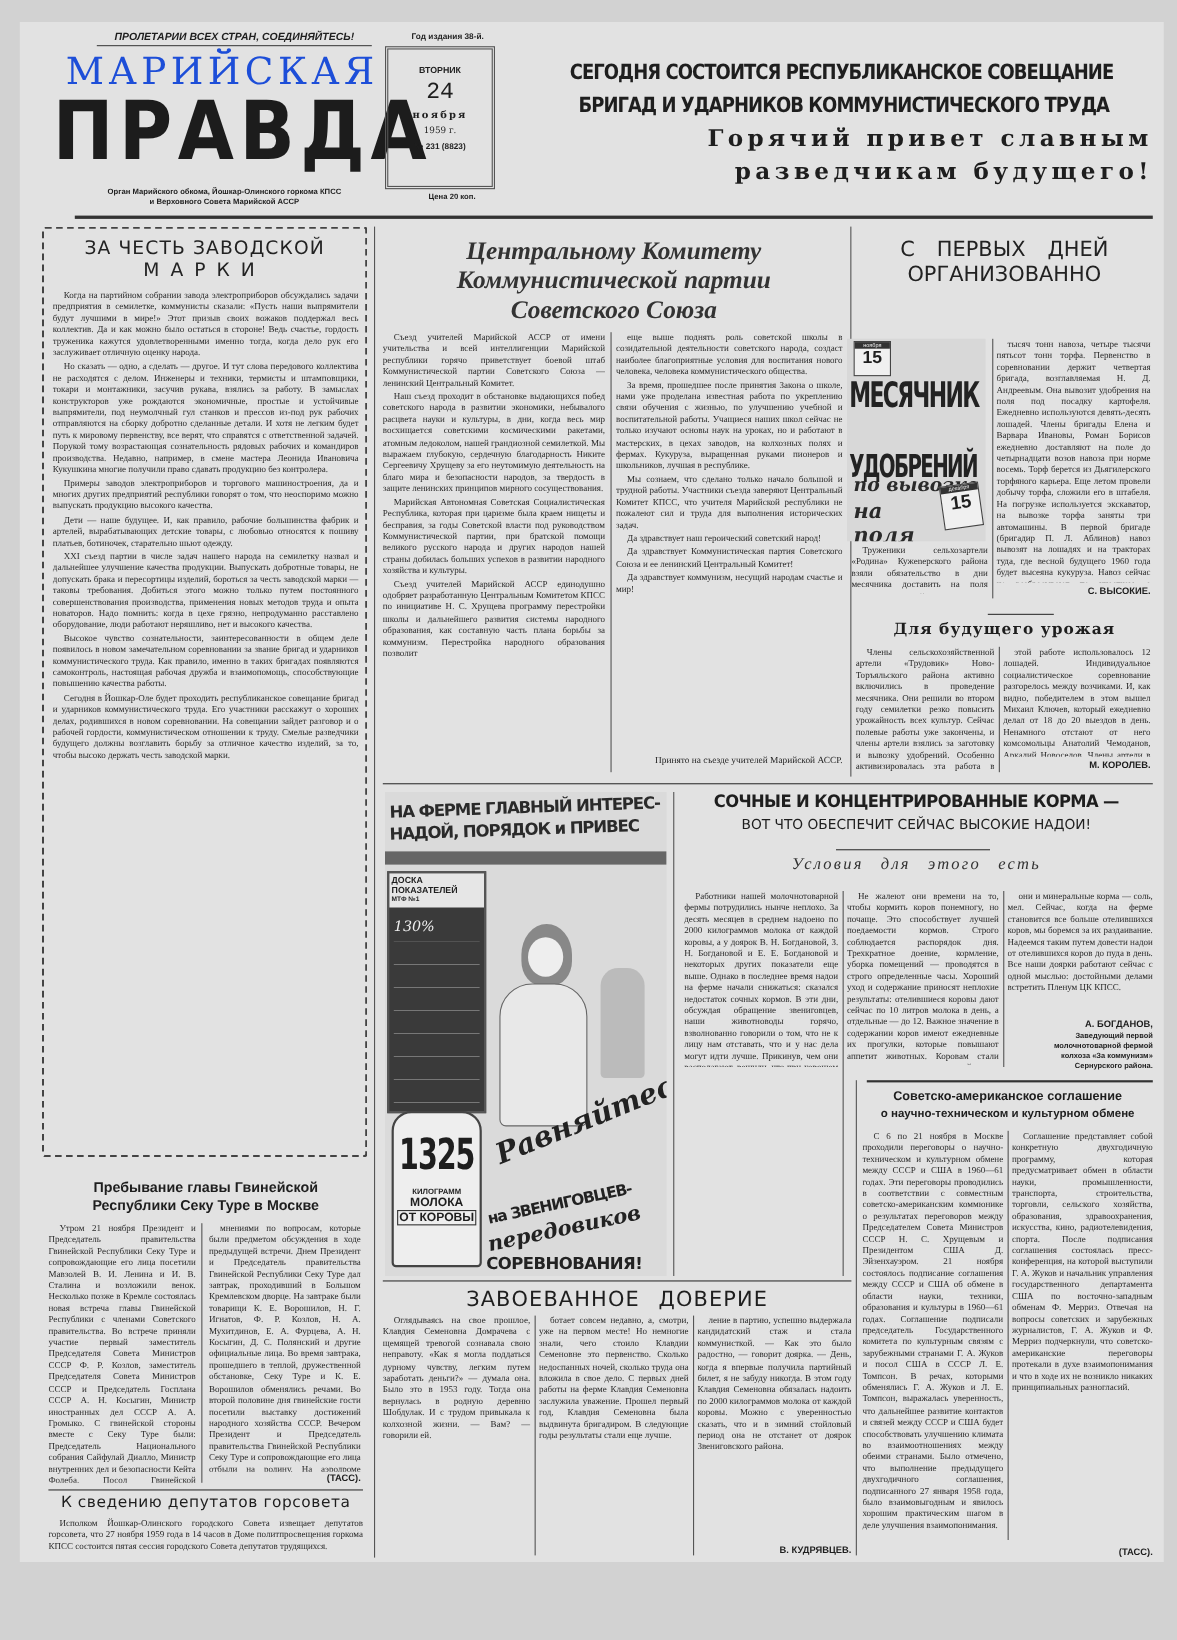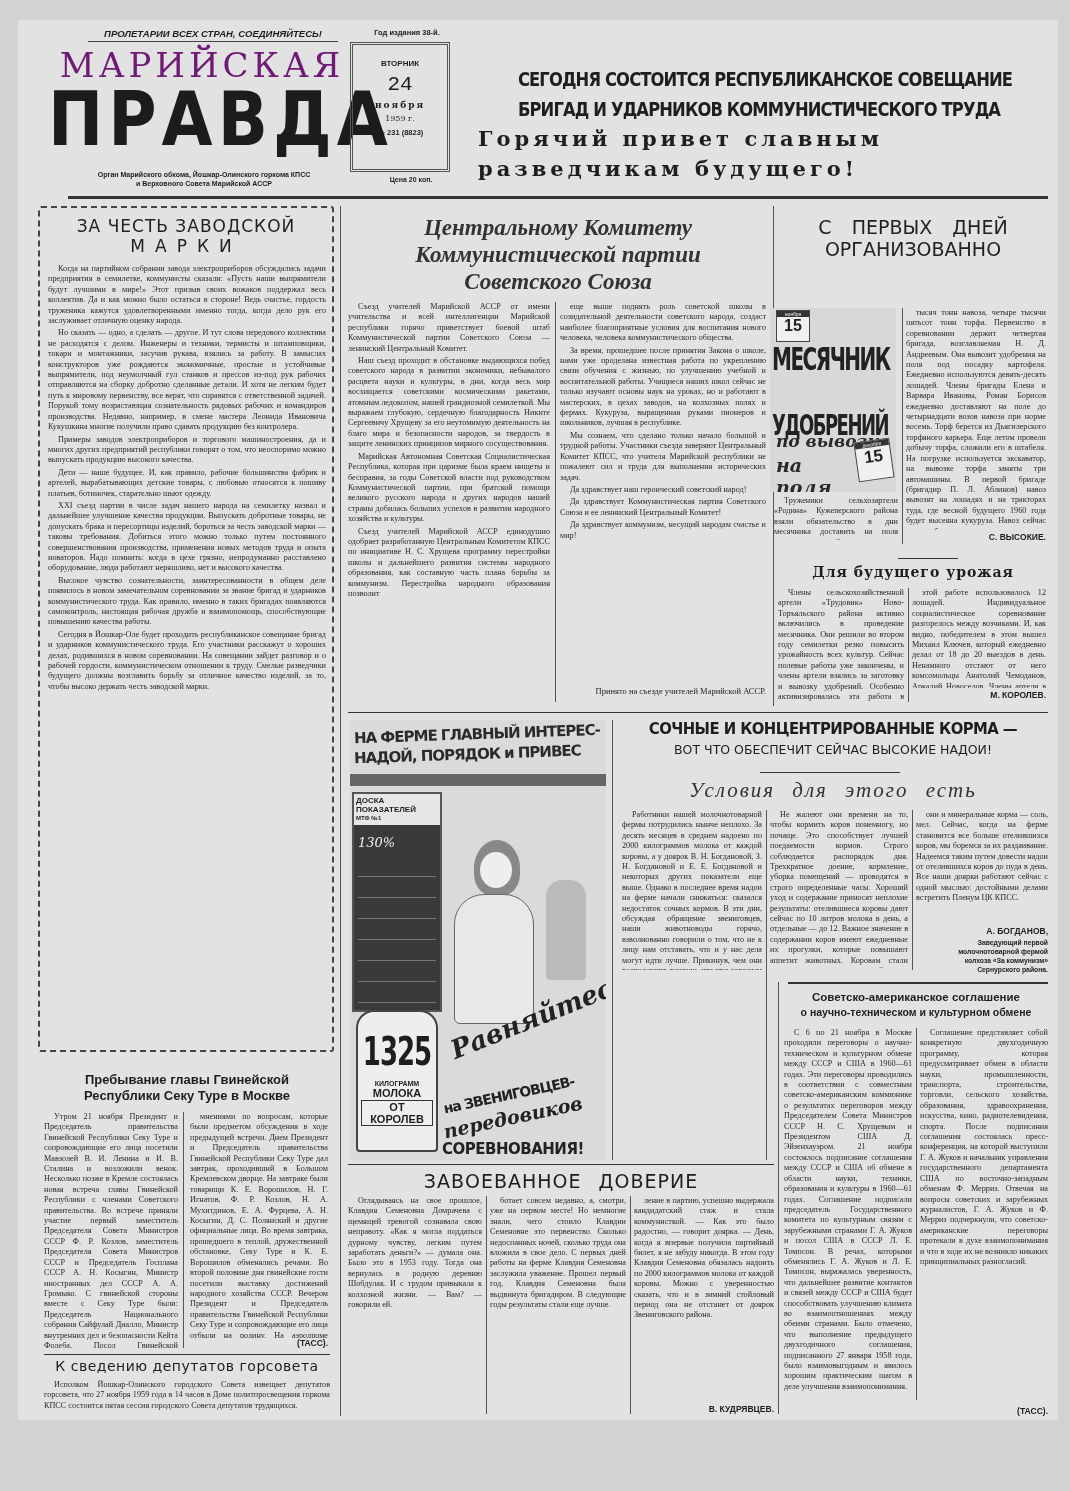--- a/index.html
+++ b/index.html
@@ -33,41 +33,41 @@
     position: absolute; background: #cfcfcf; border: 2px solid #333; overflow: hidden;
   }
 </style>
 </head>
 <body>
 
 <div class="page">
 
   <div class="abs" style="left:70px; top:8px; width:250px; font-family:'Liberation Sans',sans-serif; font-style:italic; font-weight:bold; font-size:9.5px; text-align:center; border-bottom:1px solid #444; padding-bottom:2px;">ПРОЛЕТАРИИ ВСЕХ СТРАН, СОЕДИНЯЙТЕСЬ!</div>
 
-  <div class="abs" style="left:34px; top:58px; width:300px; font-family:'DejaVu Serif',serif; font-size:34px; letter-spacing:4px; text-align:center; color:#701a75; line-height:34px; transform:translateY(-30px);">МАРИЙСКАЯ</div>
+  <div class="abs" style="left:34px; top:58px; width:300px; font-family:'DejaVu Serif',serif; font-size:34px; letter-spacing:4px; text-align:center; color:#1d4ed8; line-height:34px; transform:translateY(-30px);">МАРИЙСКАЯ</div>
 
   <div class="abs" style="left:30px; top:66px; width:310px; font-family:'DejaVu Sans',sans-serif; font-weight:bold; font-size:66px; letter-spacing:5px; text-align:center; color:#1c1c1c; line-height:68px; transform:scaleY(1.12);">ПРАВДА</div>
 
   <div class="abs" style="left:56px; top:150px; width:260px; font-family:'Liberation Sans',sans-serif; font-weight:bold; font-size:7px; text-align:center; line-height:9px;">
     <div>Орган Марийского обкома, Йошкар-Олинского горкома КПСС</div>
     <div>и Верховного Совета Марийской АССР</div>
   </div>
 
   <div class="abs" style="left:344px; top:8px; width:90px; font-family:'Liberation Sans',sans-serif; font-weight:bold; font-size:7.5px; text-align:center;">Год издания 38-й.</div>
 
   <div class="abs" style="left:332px; top:22px; width:100px; height:130px; border:3px double #555; text-align:center; font-family:'Liberation Sans',sans-serif;">
     <div style="font-weight:bold; font-size:8px; margin-top:14px;">ВТОРНИК</div>
     <div style="font-family:Liberation Mono, monospace; font-size:21px; margin-top:5px;">24</div>
     <div style="font-family:'DejaVu Serif',serif; font-weight:bold; font-size:9px; letter-spacing:2px; margin-top:4px;">ноября</div>
     <div style="font-family:'DejaVu Serif',serif; font-size:8px; margin-top:4px;">1959 г.</div>
     <div style="font-weight:bold; font-size:7.5px; margin-top:5px;">№ 231 (8823)</div>
   </div>
   <div class="abs" style="left:348px; top:156px; width:90px; font-family:'Liberation Sans',sans-serif; font-weight:bold; font-size:7px; text-align:center;">Цена 20 коп.</div>
 
-  <div class="abs" style="left:460px; top:44px; width:570px; text-align:left;">
+  <div class="abs" style="left:460px; top:31px; width:570px; text-align:right;">
     <div style="font-family:'DejaVu Sans',sans-serif; font-weight:bold; font-size:19px; letter-spacing:-1px; line-height:30px; transform:scaleX(0.86); white-space:nowrap;">СЕГОДНЯ СОСТОИТСЯ РЕСПУБЛИКАНСКОЕ СОВЕЩАНИЕ</div>
     <div style="font-family:'DejaVu Sans',sans-serif; font-weight:bold; font-size:19px; letter-spacing:-1px; line-height:30px; transform:scaleX(0.86); white-space:nowrap;">БРИГАД И УДАРНИКОВ КОММУНИСТИЧЕСКОГО ТРУДА</div>
     <div style="font-family:'DejaVu Serif',serif; font-weight:bold; font-size:21px; letter-spacing:4px; line-height:30px;">Горячий привет славным</div>
     <div style="font-family:'DejaVu Serif',serif; font-weight:bold; font-size:21px; letter-spacing:4px; line-height:30px;">разведчикам будущего!</div>
   </div>
 
   <div class="hline" style="left:50px; top:176px; width:980px; height:3px;"></div>
 
   <div class="wavy-box" style="left:20px; top:186px; width:296px; height:846px;"></div>
   <div class="abs" style="left:24px; top:196px; width:288px; text-align:center; font-family:'DejaVu Sans',sans-serif; color:#222;">
@@ -176,38 +176,38 @@
     <div class="abs" style="left:90px; top:120px; width:110px; height:180px;">
       <div style="position:absolute; left:34px; top:0; width:46px; height:56px; border-radius:50% 50% 40% 40%; background:#888;"></div>
       <div style="position:absolute; left:40px; top:12px; width:32px; height:36px; border-radius:50%; background:#eee;"></div>
       <div style="position:absolute; left:14px; top:54px; width:80px; height:130px; border-radius:30px 30px 6px 6px; background:#e8e8e8; border:1px solid #666;"></div>
     </div>
     <div class="abs" style="left:196px; top:160px; width:40px; height:100px; background:#bbb; border-radius:16px 16px 4px 4px;"></div>
     <div class="abs" style="left:6px; top:290px; width:82px; height:142px; background:#eee; border:2px solid #444; border-radius:18px 18px 4px 4px; text-align:center;">
       <div style="margin-top:24px; font-family:'DejaVu Sans',sans-serif; font-weight:bold; font-size:26px; letter-spacing:-1px; transform:scaleY(1.5);">1325</div>
       <div style="margin-top:14px; font-family:'Liberation Sans',sans-serif; font-weight:bold; font-size:7px;">КИЛОГРАММ</div>
       <div style="font-family:'Liberation Sans',sans-serif; font-weight:bold; font-size:11px;">МОЛОКА</div>
-      <div style="font-family:'Liberation Sans',sans-serif; font-weight:bold; font-size:11px; border:1px solid #333; margin:1px 3px;">ОТ КОРОЛЕВ</div>
+      <div style="font-family:'Liberation Sans',sans-serif; font-weight:bold; font-size:11px; border:1px solid #333; margin:1px 3px;">ОТ КОРОВЫ</div>
     </div>
     <div class="abs" style="left:92px; top:316px; width:160px; color:#222;">
       <div style="font-family:'DejaVu Serif',serif; font-style:italic; font-weight:bold; font-size:26px; transform:rotate(-22deg); transform-origin:left; margin-left:10px;">Равняйтесь</div>
       <div style="font-family:'DejaVu Sans',sans-serif; font-weight:bold; font-size:14px; letter-spacing:-1px; transform:rotate(-12deg); margin-top:18px;">на ЗВЕНИГОВЦЕВ-</div>
       <div style="font-family:'DejaVu Serif',serif; font-style:italic; font-weight:bold; font-size:19px; transform:rotate(-12deg); margin-top:4px;">передовиков</div>
       <div style="font-family:'DejaVu Sans',sans-serif; font-weight:bold; font-size:15px; letter-spacing:-0.5px; margin-top:14px;">СОРЕВНОВАНИЯ!</div>
     </div>
   </div>
 
   <div class="vline" style="left:594px; top:700px; height:440px;"></div>
 
   <div class="abs" style="left:600px; top:700px; width:430px; text-align:center;">
     <div style="font-family:'DejaVu Sans',sans-serif; font-weight:bold; font-size:15.5px; letter-spacing:-0.6px; white-space:nowrap; transform:scaleX(0.96);">СОЧНЫЕ И КОНЦЕНТРИРОВАННЫЕ КОРМА —</div>
     <div style="font-family:'DejaVu Sans',sans-serif; font-size:12.5px; margin-top:4px; white-space:nowrap;">ВОТ ЧТО ОБЕСПЕЧИТ СЕЙЧАС ВЫСОКИЕ НАДОИ!</div>
   </div>
   <div class="hline" style="left:742px; top:752px; width:140px; height:1px;"></div>
-  <div class="abs italic-head" style="left:600px; top:758px; width:430px; font-weight:normal; font-size:21px; letter-spacing:2px; word-spacing:10px;">Условия для этого есть</div>
+  <div class="abs italic-head" style="left:600px; top:758px; width:430px; font-weight:normal; font-size:15px; letter-spacing:2px; word-spacing:10px;">Условия для этого есть</div>
   <div class="abs body-text" style="left:604px; top:790px; width:140px; height:160px;">Работники нашей молочнотоварной фермы потрудились нынче неплохо. За десять месяцев в среднем надоено по 2000 килограммов молока от каждой коровы, а у доярок В. Н. Богдановой, З. Н. Богдановой и Е. Е. Богдановой и некоторых других показатели еще выше. Однако в последнее время надои на ферме начали снижаться: сказался недостаток сочных кормов. В эти дни, обсуждая обращение звениговцев, наши животноводы горячо, взволнованно говорили о том, что не к лицу нам отставать, что и у нас дела могут идти лучше. Прикинув, чем они располагают, решили, что при хорошем уходе и в зимний стойловый период не отстанут от доярок Звениговского района.</div>
   <div class="vline" style="left:748px; top:790px; height:160px;"></div>
   <div class="abs body-text" style="left:752px; top:790px; width:138px; height:158px;">Не жалеют они времени на то, чтобы кормить коров понемногу, но почаще. Это способствует лучшей поедаемости кормов. Строго соблюдается распорядок дня. Трехкратное доение, кормление, уборка помещений — проводятся в строго определенные часы. Хороший уход и содержание приносят неплохие результаты: отелившиеся коровы дают сейчас по 10 литров молока в день, а отдельные — до 12. Важное значение в содержании коров имеют ежедневные их прогулки, которые повышают аппетит животных. Коровам стали давать хвою как витаминный корм. Получают</div>
   <div class="vline" style="left:894px; top:790px; height:160px;"></div>
   <div class="abs body-text" style="left:898px; top:790px; width:132px; height:100px;">они и минеральные корма — соль, мел. Сейчас, когда на ферме становится все больше отелившихся коров, мы боремся за их раздаивание. Надеемся таким путем довести надои от отелившихся коров до пуда в день. Все наши доярки работают сейчас с одной мыслью: достойными делами встретить Пленум ЦК КПСС.</div>
   <div class="abs sig" style="left:898px; top:906px; width:132px;">А. БОГДАНОВ,</div>
   <div class="abs" style="left:912px; top:918px; width:118px; text-align:right; font-family:'Liberation Sans',sans-serif; font-weight:bold; font-size:6.8px; line-height:9px;">Заведующий первой молочнотоварной фермой колхоза «За коммунизм» Сернурского района.</div>
 
   <div class="hline" style="left:770px; top:962px; width:260px; height:2px;"></div>
 

